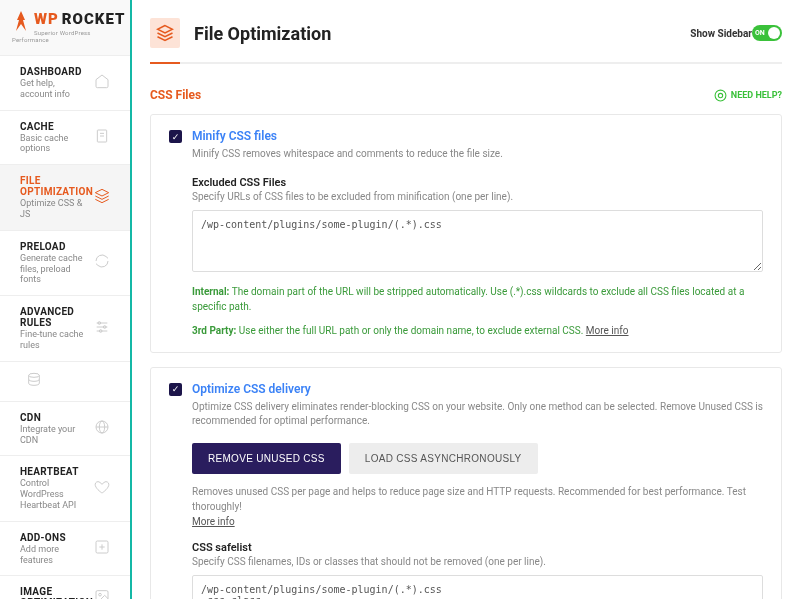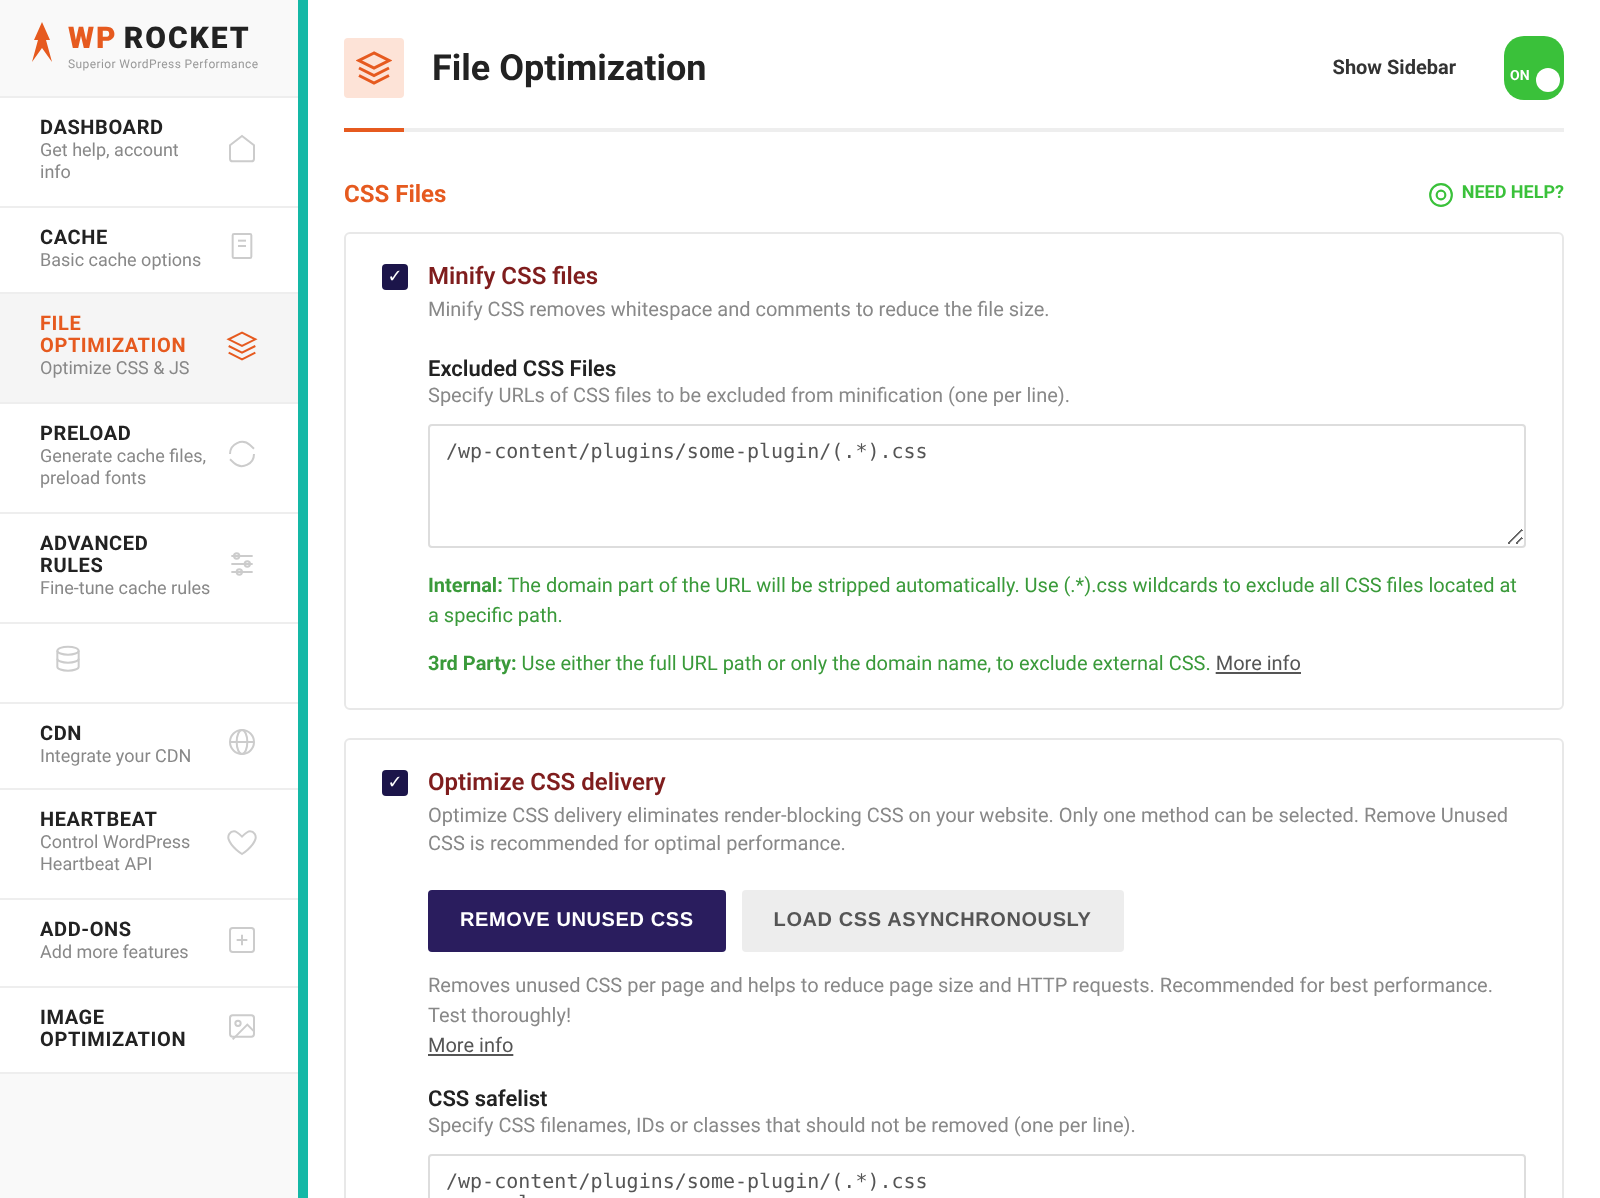--- a/index.html
+++ b/index.html
@@ -1,63 +1,63 @@
 <!DOCTYPE html>
 <html><head>
 <meta charset="utf-8">
 <style>
 *{box-sizing:border-box;margin:0;padding:0}
 body{font-family:-apple-system,BlinkMacSystemFont,"Segoe UI",Roboto,sans-serif;font-size:12px;color:#333;background:#fff;width:800px;height:599px;overflow:hidden}
 .app{display:flex;height:599px}
-.sidebar{width:154px;background:#f9f9f9;border-right:5px solid #14b8a6;overflow-y:auto;flex-shrink:0}
+.sidebar{width:132px;background:#f9f9f9;border-right:2px solid #14b8a6;overflow-y:auto;flex-shrink:0}
 .logo{padding:10px 12px 12px;border-bottom:1px solid #eee}
 .logo-text{display:flex;align-items:baseline;gap:3px}
 .logo-wp{font-weight:900;color:#e65a1f;font-size:15px;letter-spacing:1px}
 .logo-rocket{font-weight:900;color:#222;font-size:15px;letter-spacing:1px}
 .logo-tag{font-size:6px;color:#999;margin-top:1px;letter-spacing:.2px}
 .nav-item{padding:10px 20px;border-bottom:1px solid #eee;display:flex;justify-content:space-between;align-items:center;cursor:pointer;background:#fff}
 .nav-item.active{background:#f5f5f5}
 .nav-item.active .nav-label{color:#e65a1f}
 .nav-text{flex:1;min-width:0}
 .nav-label{font-weight:700;font-size:10px;color:#222;letter-spacing:.3px}
 .nav-desc{font-size:9px;color:#888;margin-top:1px;line-height:1.2}
 .nav-icon{color:#ccc;flex-shrink:0;margin-left:6px}
 .nav-item.active .nav-icon{color:#e65a1f}
 .main{flex:1;overflow-y:auto;padding:0 18px 18px}
 .header{display:flex;align-items:center;justify-content:space-between;padding:18px 0 14px;border-bottom:2px solid #eee;position:relative}
 .header-left{display:flex;align-items:center;gap:14px}
 .header-icon{width:30px;height:30px;background:#fde3d7;color:#e65a1f;display:flex;align-items:center;justify-content:center;border-radius:2px}
 .header-title{font-size:18px;font-weight:700;color:#222}
-.header-right{display:flex;align-items:center;gap:24px}
+.header-right{display:flex;align-items:center;gap:0}
 .show-sidebar{font-size:10px;font-weight:700;color:#333}
-.toggle{width:30px;height:16px;background:#3ac13a;border-radius:10px;position:relative;display:flex;align-items:flex-start;padding:16px 3px;cursor:pointer}
+.toggle{width:30px;height:16px;background:#3ac13a;border-radius:10px;position:relative;display:flex;align-items:center;padding:0 3px;cursor:pointer}
 .toggle-label{font-size:7px;font-weight:700;color:#fff}
 .toggle-knob{width:12px;height:12px;background:#fff;border-radius:50%;position:absolute;right:2px}
 .active-tab{position:absolute;bottom:-2px;left:0;width:30px;height:2px;background:#e65a1f}
 .section-head{display:flex;justify-content:space-between;align-items:center;margin:24px 0 12px}
 .section-title{font-size:12px;font-weight:700;color:#e65a1f}
 .help{display:flex;align-items:center;gap:4px;color:#3ac13a;font-size:9px;font-weight:700;cursor:pointer}
 .card{border:1px solid #e8e8e8;border-radius:3px;padding:14px 18px;margin-bottom:14px}
 .check-row{display:flex;align-items:flex-start;gap:10px;margin-bottom:4px}
 .checkbox{width:13px;height:13px;background:#1c154a;border-radius:2px;display:flex;align-items:center;justify-content:center;flex-shrink:0;margin-top:1px;cursor:pointer}
 .chk{color:#fff;font-size:9px}
-.opt-label{font-size:12px;font-weight:600;color:#7f1d1d}
+.opt-label{font-size:12px;font-weight:600;color:#3b82f6}
 .opt-desc{font-size:10px;color:#888;margin-left:23px;line-height:1.45}
 .sub{margin-left:23px;margin-top:14px}
 .sub-label{font-size:11px;font-weight:600;color:#222;margin-bottom:2px}
 .sub-desc{font-size:10px;color:#888;margin-bottom:8px}
 textarea{width:100%;border:1px solid #ddd;border-radius:2px;padding:8px;font-family:ui-monospace,Menlo,Consolas,monospace;font-size:10px;color:#555;resize:vertical}
 .ta1{height:62px}
 .ta2{height:62px}
 .note{font-size:10px;line-height:1.5;margin-top:9px}
 .note-green{color:#3a9a3a}
 .note-label{font-weight:700}
 .more{color:#555;text-decoration:underline;cursor:pointer}
 .btns{display:flex;gap:8px;margin-bottom:10px}
-.btn{padding:10px 16px;font-size:10px;font-weight:700;letter-spacing:.3px;border:none;border-radius:2px;cursor:pointer}
+.btn{padding:10px 16px;font-size:10px;font-weight:400;letter-spacing:.3px;border:none;border-radius:2px;cursor:pointer}
 .btn-primary{background:#2a1d5e;color:#fff}
 .btn-secondary{background:#ededed;color:#555}
 .desc-block{font-size:10px;color:#888;line-height:1.5;margin-bottom:12px}
 </style>
 </head>
 <body>
 
 <div class="app">
 <aside class="sidebar">
  <div class="logo">

